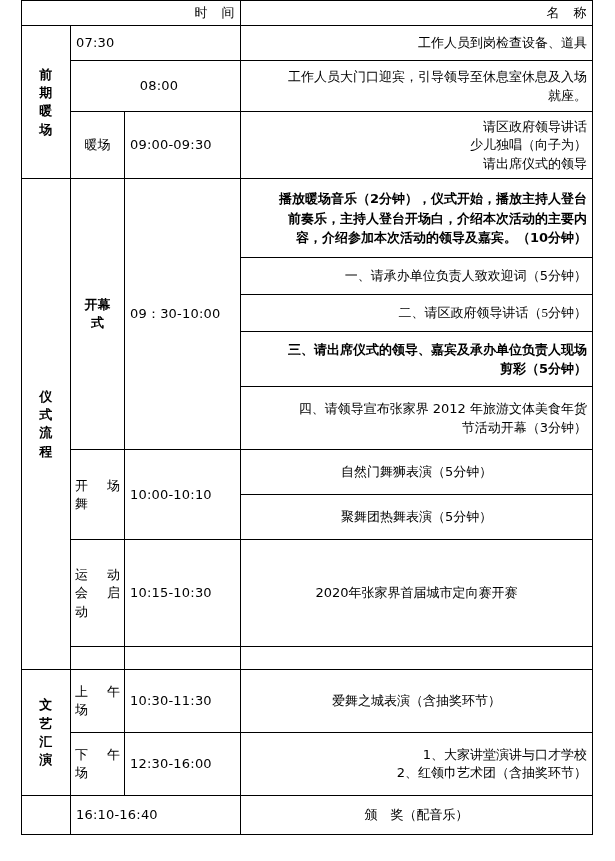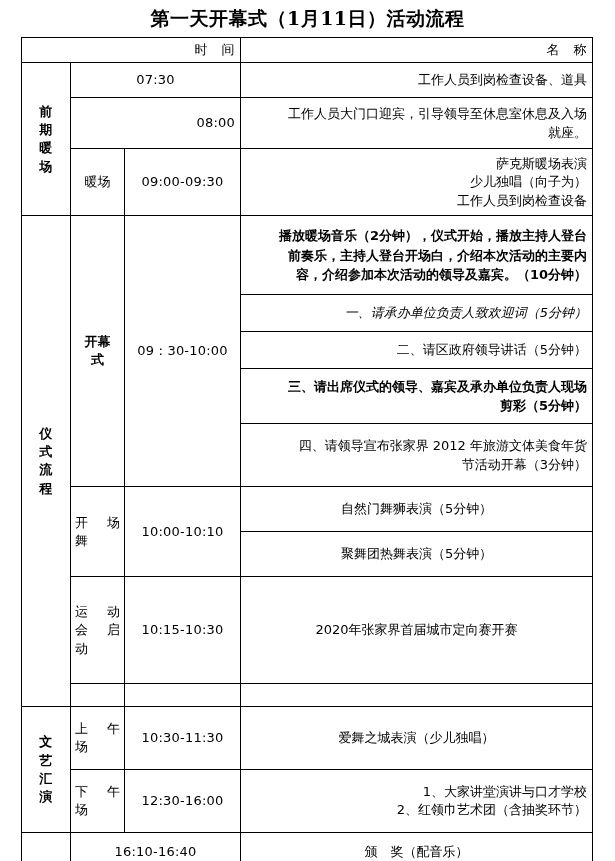--- a/index.html
+++ b/index.html
@@ -70,26 +70,25 @@
     line-height: 1.5;
     padding: 2px 3px;
   }
   .sub-label.wide {
     text-align: justify;
     text-align-last: justify;
     padding-left: 4px;
     padding-right: 4px;
   }
   .time {
-    text-align: center;
     font-size: 12.5px;
     letter-spacing: 0.2px;
   }
   .time.left {
-    text-align: right;
+    text-align: center;
     padding-left: 12px;
   }
   .name {
     text-align: right;
     font-size: 13px;
     padding-left: 8px;
     padding-right: 6px;
   }
   .name.center {
     text-align: center;
@@ -101,21 +100,20 @@
   .name.para {
     line-height: 1.5;
     padding-left: 36px;
   }
 </style>
 </head>
 <body>
 
 <div class="page">
 
-  <div class="doc-title">第一天开幕式（1月11日）活动流程</div>
 
   <table class="schedule">
     <colgroup>
       <col class="c-section">
       <col class="c-sub">
       <col class="c-time">
       <col class="c-name">
     </colgroup>
     <tbody>
 
@@ -141,49 +139,49 @@
         <td class="time left" colspan="2" style="height:44px;">08:00</td>
         <td class="name para">
           <span>工作人员大门口迎宾，引导领导至休息室休息及入场就座。</span>
         </td>
       </tr>
 
       <tr>
         <td class="sub-label">暖场</td>
         <td class="time" style="height:60px;">09:00-09:30</td>
         <td class="name">
-          <span class="ln">萨克斯暖场表演</span>
+          <span class="ln">请区政府领导讲话</span>
           <span class="ln">少儿独唱（向子为）</span>
-          <span class="ln">工作人员到岗检查设备</span>
+          <span class="ln">请出席仪式的领导</span>
         </td>
       </tr>
 
       <tr>
         <td class="section-label" rowspan="9">
             <span style="display:block">仪</span>
             <span style="display:block">式</span>
             <span style="display:block">流</span>
             <span style="display:block">程</span>
           </td>
         <td class="sub-label" rowspan="5" style="width:54px;font-weight:bold;">
             <span style="display:block">开幕</span>
             <span style="display:block">式</span>
           </td>
         <td class="time" rowspan="5">09：30-10:00</td>
         <td class="name para" style="height:72px;font-weight:bold;">
           <span>播放暖场音乐（2分钟），仪式开始，播放主持人登台前奏乐，主持人登台开场白，介绍本次活动的主要内容，介绍参加本次活动的领导及嘉宾。（10分钟）</span>
         </td>
       </tr>
       <tr>
-        <td class="name" style="height:30px;font-style:italic;">
+        <td class="name" style="height:30px;">
           <span>一、请承办单位负责人致欢迎词（5分钟）</span>
         </td>
       </tr>
       <tr>
-        <td class="name" style="height:30px;">
+        <td class="name" style="height:30px;font-family:Liberation Serif, serif;">
           <span>二、请区政府领导讲话（5分钟）</span>
         </td>
       </tr>
       <tr>
         <td class="name para" style="height:48px;font-weight:bold;">
           <span>三、请出席仪式的领导、嘉宾及承办单位负责人现场剪彩（5分钟）</span>
         </td>
       </tr>
       <tr>
         <td class="name para" style="height:56px;">
@@ -224,21 +222,21 @@
             <span style="display:block">文</span>
             <span style="display:block">艺</span>
             <span style="display:block">汇</span>
             <span style="display:block">演</span>
           </td>
         <td class="sub-label wide">
             <span style="display:block">上午</span>
             <span style="display:block">场</span>
           </td>
         <td class="time">10:30-11:30</td>
-        <td class="name center" style="height:56px;">爱舞之城表演（少儿独唱）</td>
+        <td class="name center" style="height:56px;">爱舞之城表演（含抽奖环节）</td>
       </tr>
       <tr>
         <td class="sub-label wide">
             <span style="display:block">下午</span>
             <span style="display:block">场</span>
           </td>
         <td class="time">12:30-16:00</td>
         <td class="name" style="height:56px;">
           <span class="ln">1、大家讲堂演讲与口才学校</span>
           <span class="ln">2、红领巾艺术团（含抽奖环节）</span>

